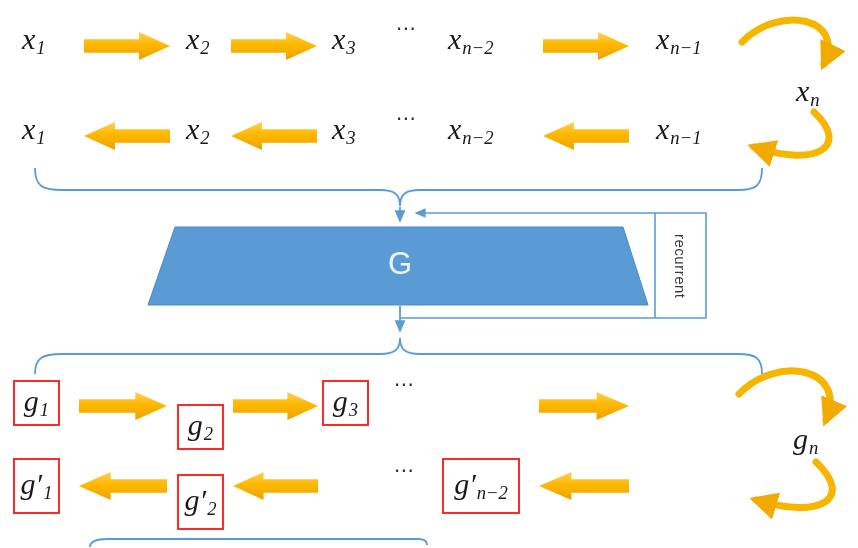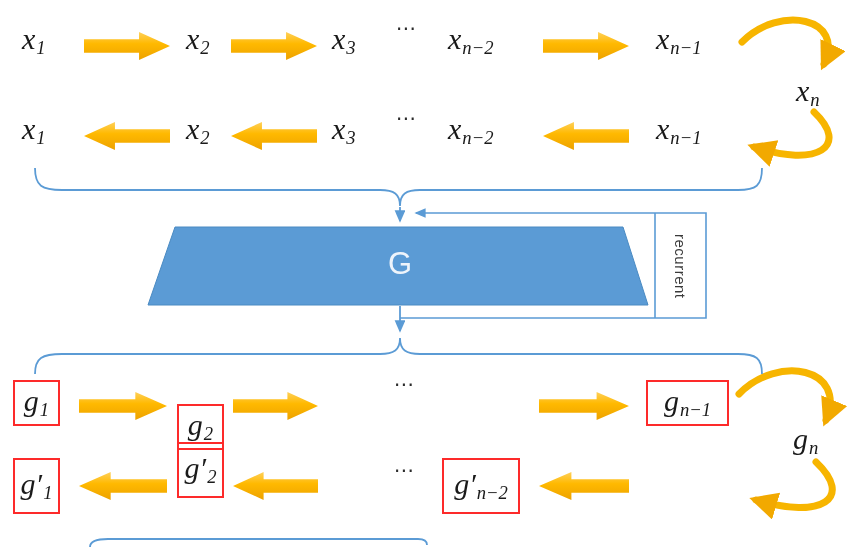--- a/index.html
+++ b/index.html
@@ -90,33 +90,33 @@
     </div>
 
   <div class="rbox" style="left:13px;top:380px;width:47px;height:46px">
       <span class="ml"><span>g</span><sub>1</sub></span>
     </div>
   <div class="arr arr-r" style="left:79px;top:392px;width:88px"></div>
   <div class="rbox" style="left:177px;top:404px;width:47px;height:46px">
       <span class="ml"><span>g</span><sub>2</sub></span>
     </div>
   <div class="arr arr-r" style="left:233px;top:392px;width:85px"></div>
+  <div class="rbox" style="left:322px;top:380px;width:47px;height:46px">
+      <span class="ml"><span>g</span><sub>3</sub></span>
+    </div>
   <span class="dots" style="left:394px;top:374px">⋯</span>
   <div class="arr arr-r" style="left:539px;top:392px;width:90px"></div>
-  <div class="rbox" style="left:646px;top:380px;width:83px;height:46px">
-      <span class="ml"><span>g</span><sub>n−1</sub></span>
-    </div>
 
   <span class="ml abs" style="left:793px;top:424px"><span>g</span><sub>n</sub></span>
 
   <div class="rbox" style="left:13px;top:458px;width:47px;height:56px">
       <span class="ml"><span>g′</span><sub>1</sub></span>
     </div>
   <div class="arr arr-l" style="left:79px;top:472px;width:88px"></div>
-  <div class="rbox" style="left:177px;top:442px;width:47px;height:56px">
+  <div class="rbox" style="left:177px;top:474px;width:47px;height:56px">
       <span class="ml"><span>g′</span><sub>2</sub></span>
     </div>
   <div class="arr arr-l" style="left:233px;top:472px;width:85px"></div>
   <span class="dots" style="left:394px;top:460px">⋯</span>
   <div class="rbox" style="left:442px;top:458px;width:78px;height:56px">
       <span class="ml"><span>g′</span><sub>n−2</sub></span>
     </div>
   <div class="arr arr-l" style="left:539px;top:472px;width:90px"></div>
 
 </div>

